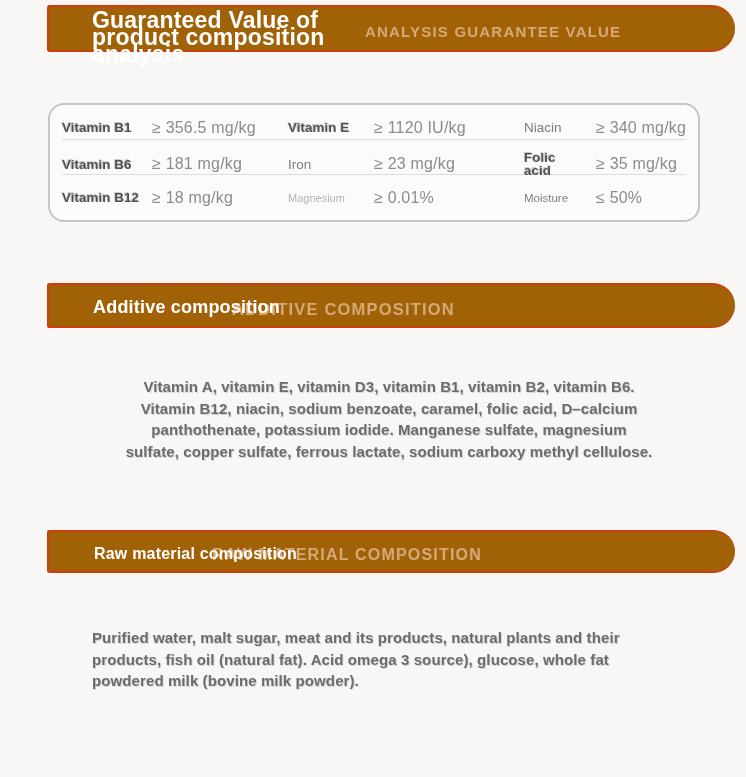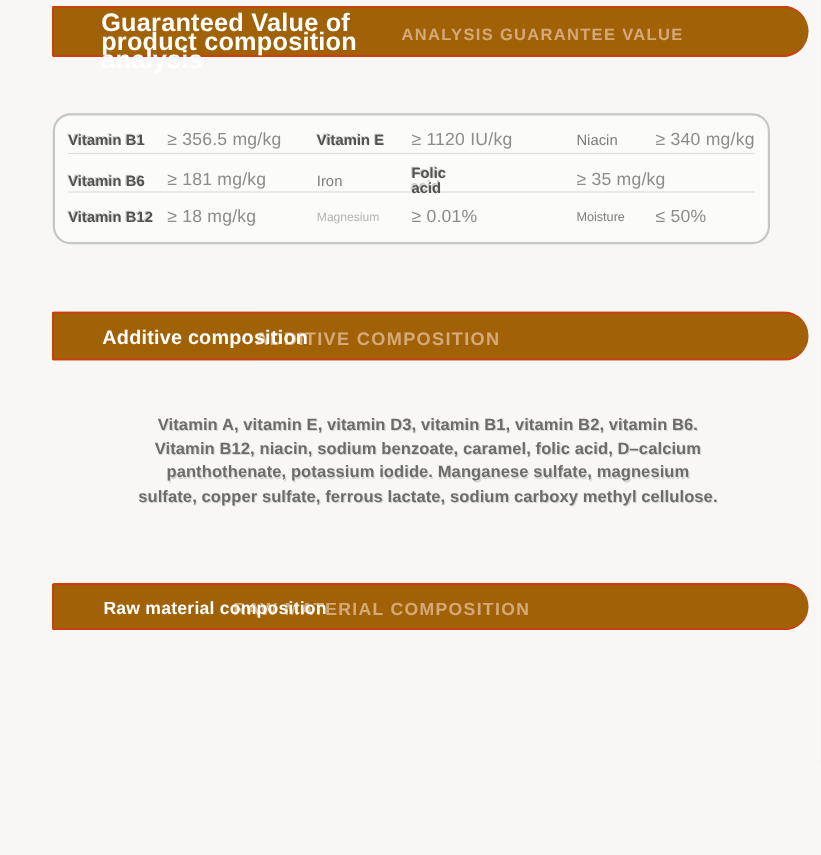--- a/index.html
+++ b/index.html
@@ -88,20 +88,21 @@
       <div class="cell value">≥ 356.5 mg/kg</div>
       <div class="cell label s-bold">Vitamin E</div>
       <div class="cell value">≥ 1120 IU/kg</div>
       <div class="cell label s-normal">Niacin</div>
       <div class="cell value">≥ 340 mg/kg</div>
     </div>
     <div class="t-row">
       <div class="cell label s-bold">Vitamin B6</div>
       <div class="cell value">≥ 181 mg/kg</div>
       <div class="cell label s-normal">Iron</div>
+      <div class="cell value">≥ 23 mg/kg</div>
       <div class="cell label s-bold wrap2 narrow">Folic acid</div>
       <div class="cell value">≥ 35 mg/kg</div>
     </div>
     <div class="t-row">
       <div class="cell label s-bold">Vitamin B12</div>
       <div class="cell value">≥ 18 mg/kg</div>
       <div class="cell label s-tiny">Magnesium</div>
       <div class="cell value">≥ 0.01%</div>
       <div class="cell label s-small">Moisture</div>
       <div class="cell value">≤ 50%</div>
@@ -116,14 +117,17 @@
   <p class="para para-additive">Vitamin A, vitamin E, vitamin D3, vitamin B1, vitamin B2, vitamin B6.
 Vitamin B12, niacin, sodium benzoate, caramel, folic acid, D–calcium
 panthothenate, potassium iodide. Manganese sulfate, magnesium
 sulfate, copper sulfate, ferrous lactate, sodium carboxy methyl cellulose.</p>
 
   <section class="banner banner3">
     <span class="wm">RAW MATERIAL COMPOSITION</span>
     <h2 class="title">Raw material composition</h2>
   </section>
 
+  <p class="para para-raw">Purified water, malt sugar, meat and its products, natural plants and their
+products, fish oil (natural fat). Acid omega 3 source), glucose, whole fat
+powdered milk (bovine milk powder).</p>
 
 </div>
 
 </body></html>

